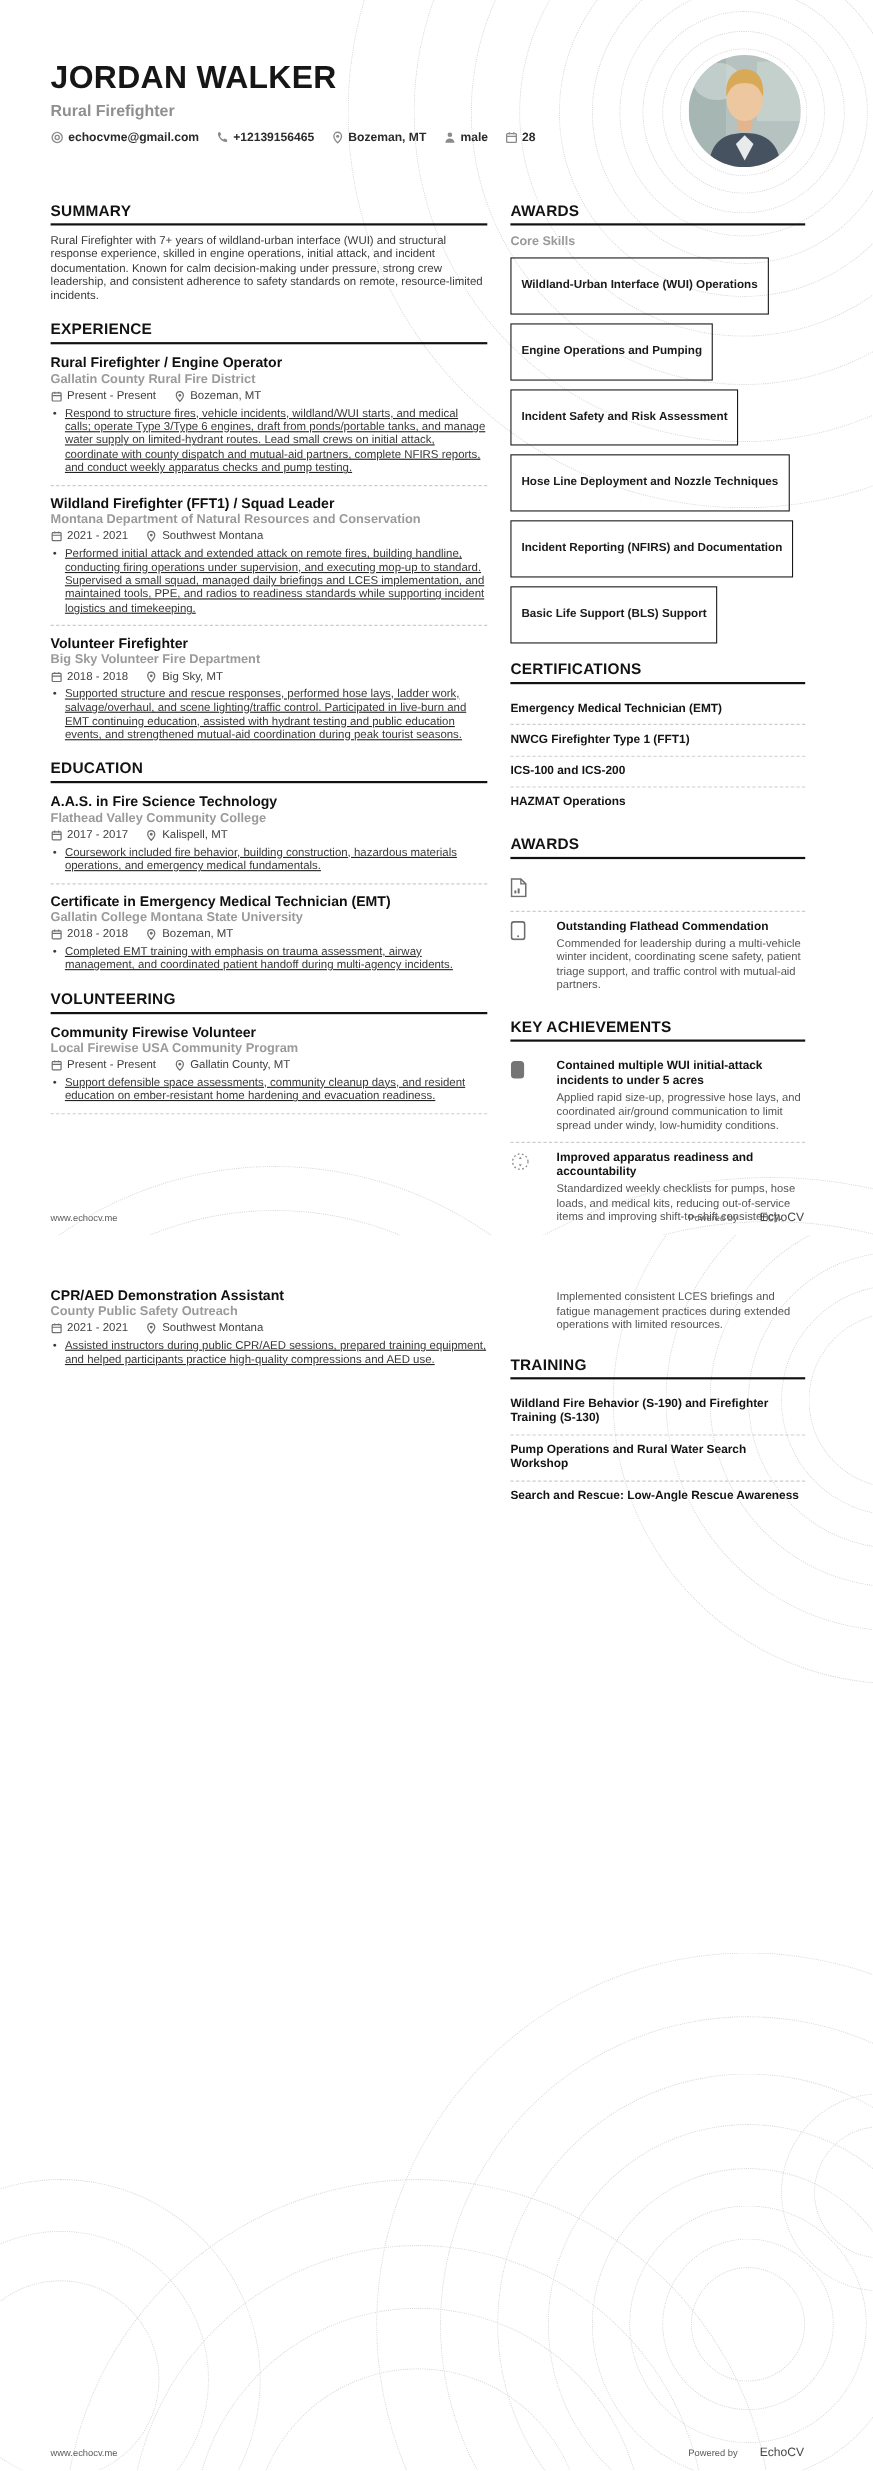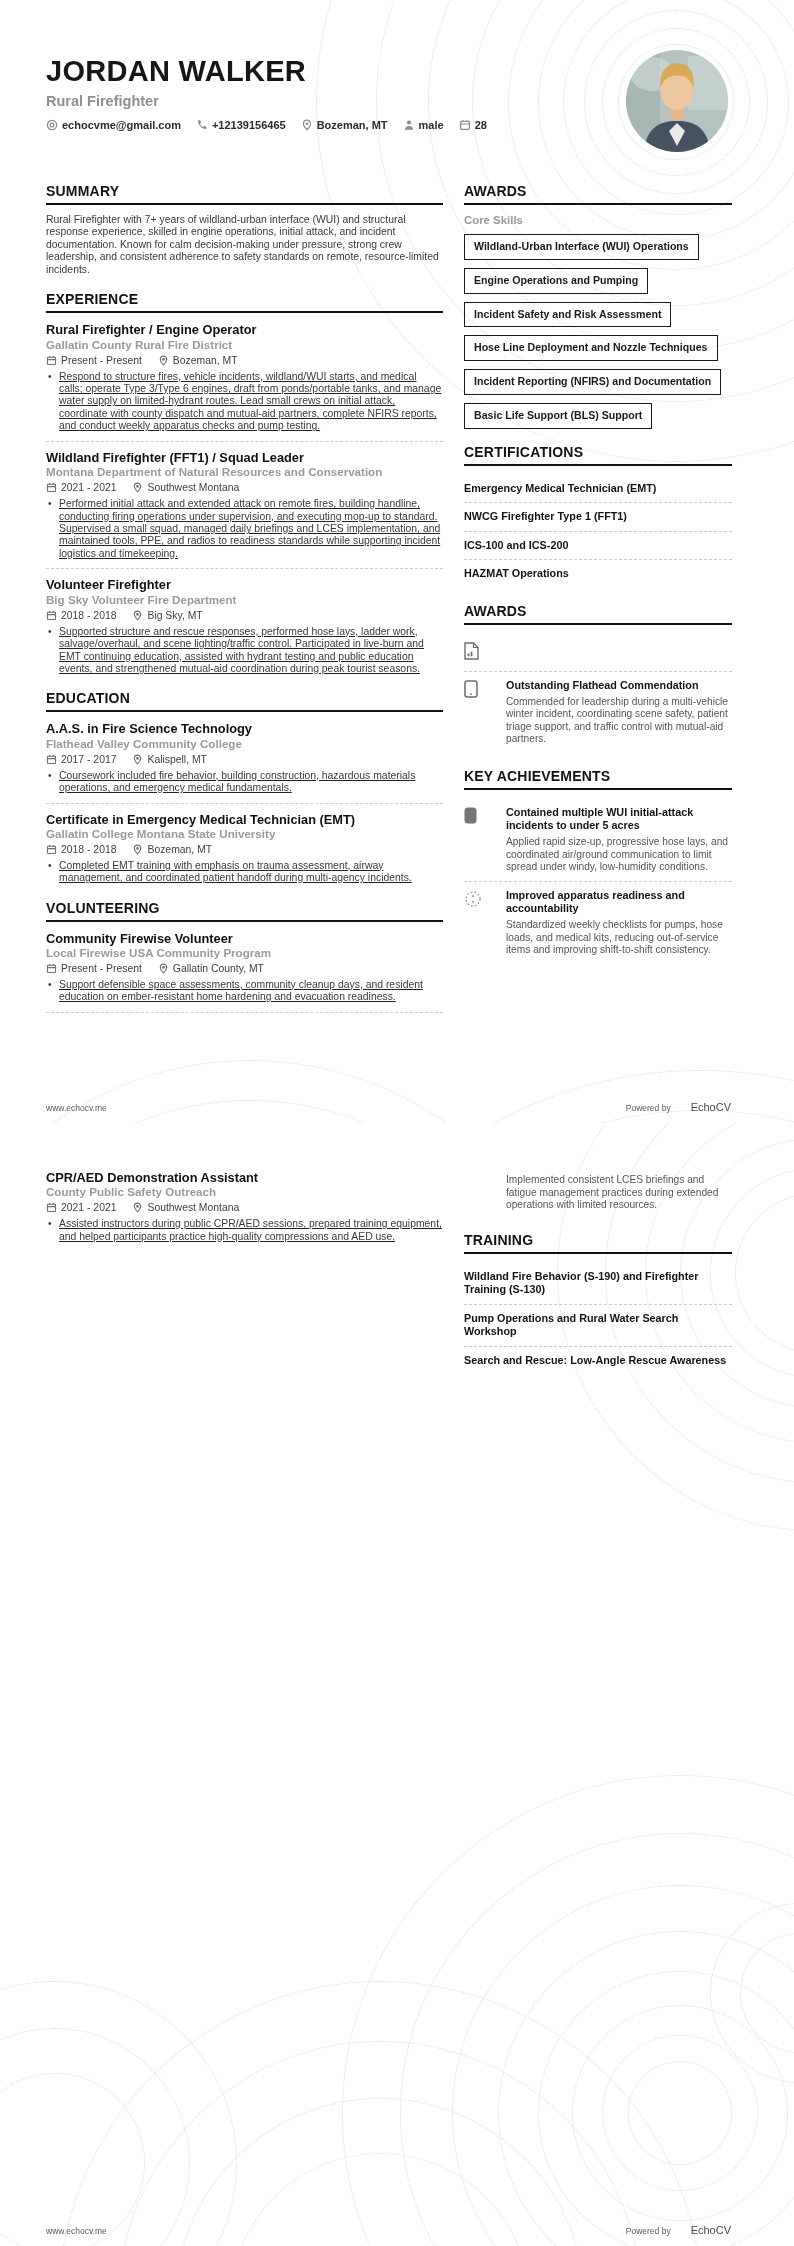--- a/index.html
+++ b/index.html
@@ -37,21 +37,21 @@
   .entry-company { font-size:11.6px; font-weight:bold; color:#9a9a9a; margin-top:0; }
   .entry-meta { display:flex; gap:16px; align-items:center; margin-top:4px; font-size:10.4px; color:#3f3f3f; }
   .meta-item { display:flex; align-items:center; gap:4px; }
   .meta-item .ic { color:#6f6f6f; }
   ul.bullets { margin:5px 0 0; padding-left:13px; list-style:none;text-decoration:underline; }
   ul.bullets li { position:relative; font-size:10.4px; line-height:1.2; color:#3a3a3a; }
   ul.bullets li::before { content:"\2022"; position:absolute; left:-11px; top:0; }
   .sep { border-top:1px dashed #cdcdcd; margin:8px 0; }
 
   .skill-group { font-size:11.4px; font-weight:bold; color:#9a9a9a; margin:1px 0 8px; }
-  .skill-box { display:block; width:fit-content; max-width:100%; border:1.5px solid #1a1a1a; padding:5px 9px; margin-bottom:8px; font-size:10.6px; font-weight:bold; color:#1a1a1a; line-height:1.3; }
+  .skill-box { display:block; width:fit-content; max-width:100%; border:1.5px solid #1a1a1a; padding:18px 9px; margin-bottom:8px; font-size:10.6px; font-weight:bold; color:#1a1a1a; line-height:1.3; }
 
   .plain-item { font-size:10.8px; font-weight:bold; color:#131313; padding:7px 0; line-height:1.25; }
   .plain-item:not(:last-child) { border-bottom:1px dashed #cdcdcd; }
 
   .ach { display:flex; padding:7px 0; }
   .ach:not(:last-child) { border-bottom:1px dashed #cdcdcd; }
   .ach-ic { width:42px; flex:none; padding-top:1px; }
   .ach-t { font-size:10.8px; font-weight:bold; color:#131313; line-height:1.22; }
   .ach-d { margin-top:4px; font-size:10.2px; color:#555; line-height:1.23; }
   .cont-desc { padding-left:42px; font-size:10.2px; color:#555; line-height:1.23; margin:4px 0 20px; }

